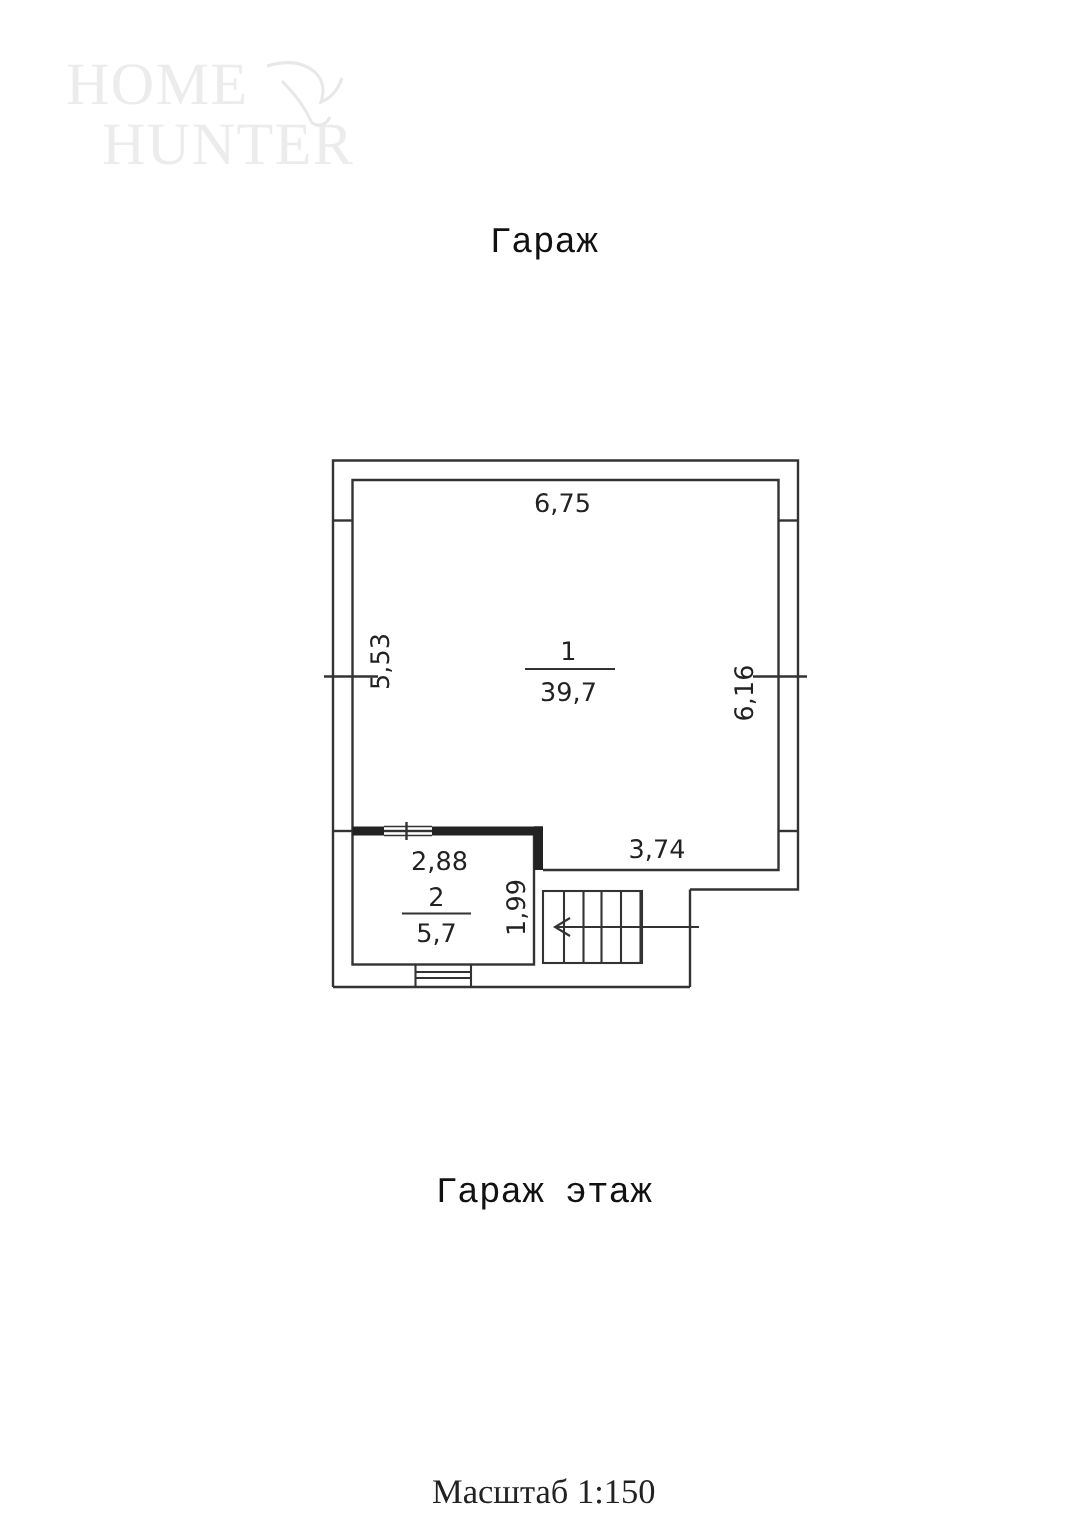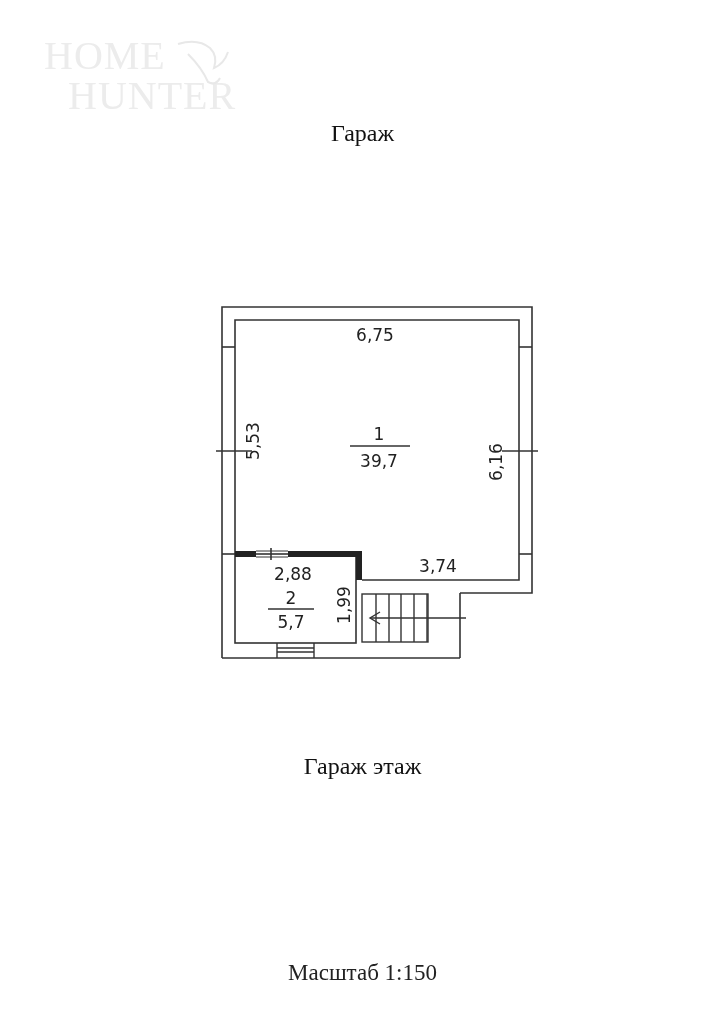--- a/index.html
+++ b/index.html
@@ -6,25 +6,25 @@
   body { width: 725px; height: 1016px; position: relative; overflow: hidden; }
   .abs { position: absolute; }
   .watermark {
     position: absolute; left: 40px; top: 34px; width: 200px; height: 90px;
     color: #ececec; font-family: "Liberation Serif", serif; letter-spacing: 1px;
   }
   .watermark .l1 { position: absolute; left: 4px; top: 2px; font-size: 40px; line-height: 40px; }
   .watermark .l2 { position: absolute; left: 28px; top: 42px; font-size: 40px; line-height: 40px; }
   .title {
     position: absolute; left: 0; width: 725px; text-align: center;
-    font-family: Liberation Serif, serif; color: #111; font-size: 24px;
+    font-family: Liberation Mono, monospace; color: #111; font-size: 24px; margin-top: 29px;
   }
   .scale {
     position: absolute; left: 0; width: 725px; text-align: center;
-    font-family: "Liberation Serif", serif; color: #222; font-size: 23px;
+    font-family: "Liberation Serif", serif; color: #222; font-size: 23px; margin-top: 22px;
   }
   svg text { font-family: "DejaVu Sans", sans-serif; fill: #222; }
 </style>
 </head>
 <body>
 
 <div class="watermark">
   <span class="l1">HOME</span>
   <span class="l2">HUNTER</span>
   <svg class="abs" style="left:118px;top:0px" width="80" height="70">

